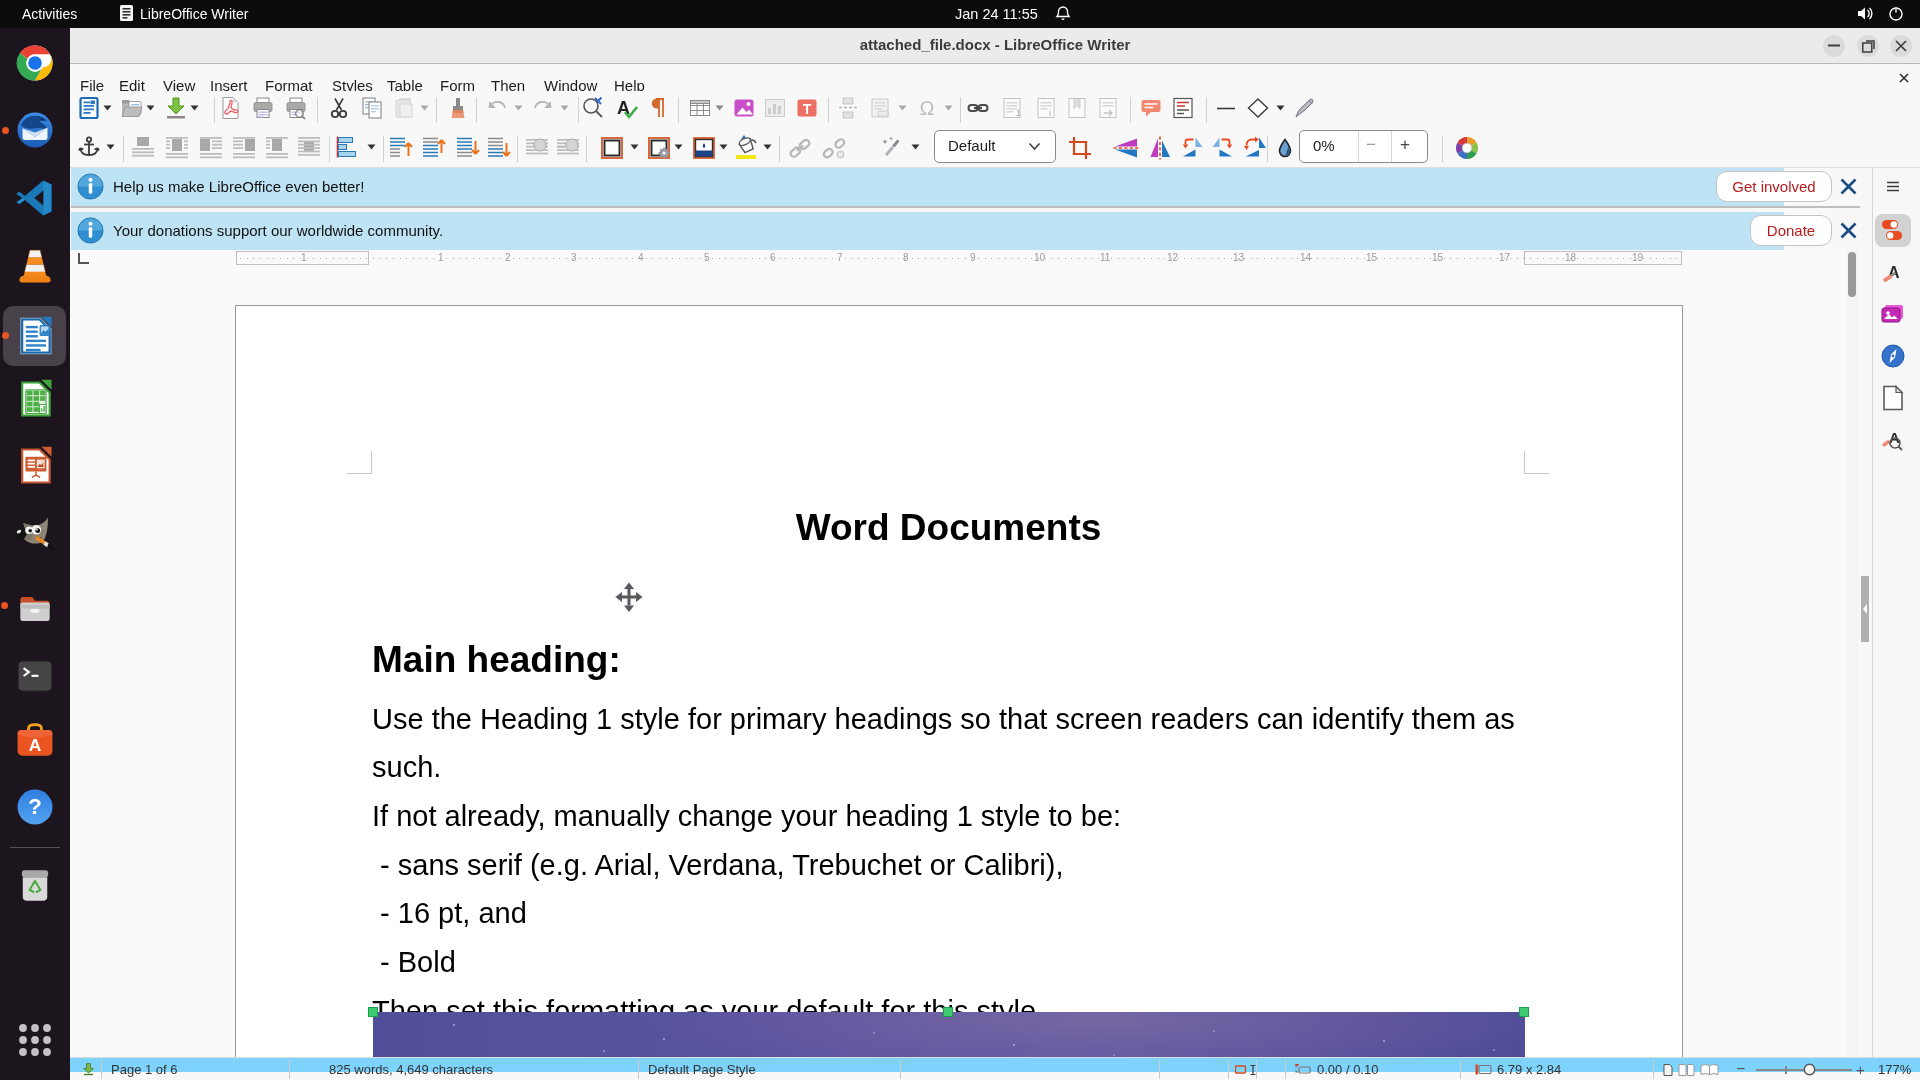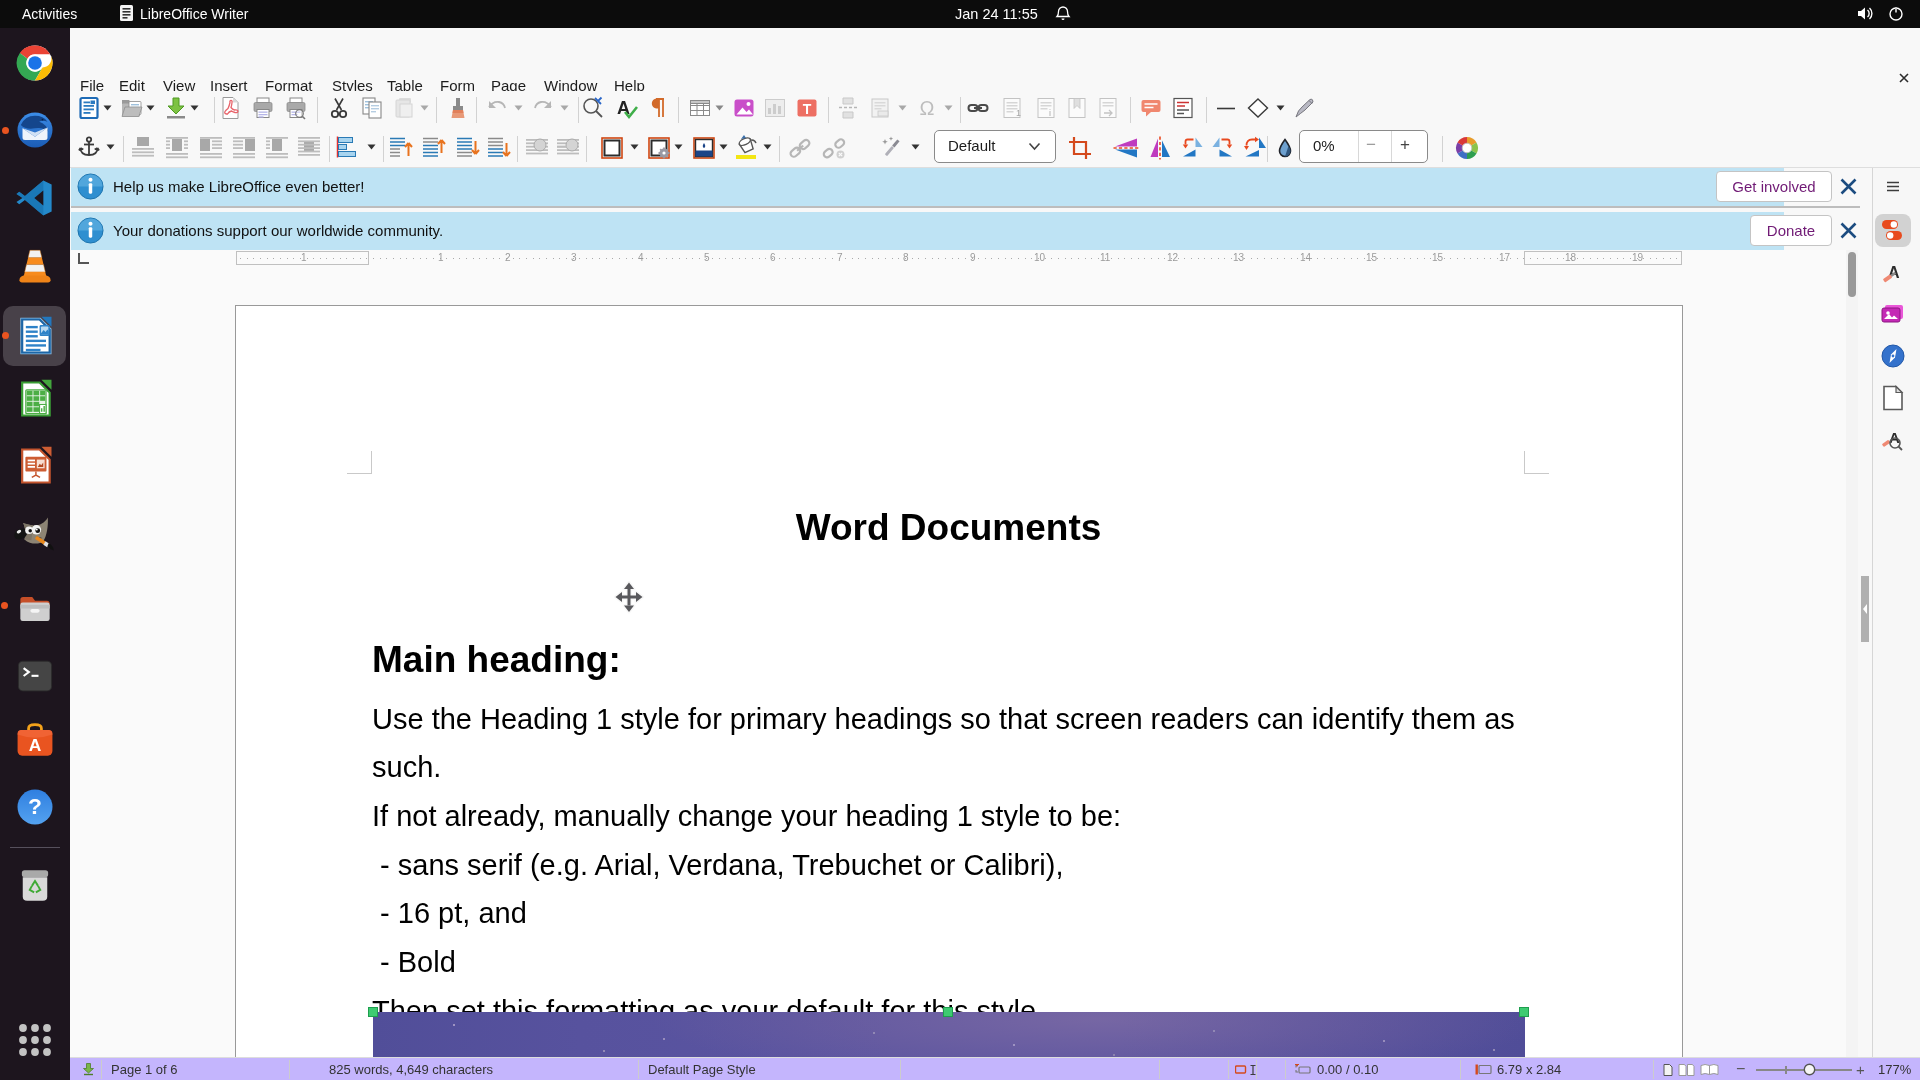--- a/index.html
+++ b/index.html
@@ -27,21 +27,21 @@
 #tb1 { position:absolute; left:0; top:63px; width:1850px; height:38px; background:#f8f8f8; }
 #tb2 { position:absolute; left:0; top:101px; width:1850px; height:39px; background:#f8f8f8; border-bottom:1px solid #dedede; }
 .tsep { position:absolute; top:6px; width:1px; height:26px; background:#d2d2d2; }
 
 
 .banner { position:absolute; left:1px; width:1713px; background:#bee3f4; }
 #banner1 { top:140px; height:38px; }
 #bandiv { position:absolute; left:1px; top:178px; width:1789px; height:2px; background:#bdbdbd; }
 #banner2 { top:184px; height:38px; }
 .bantext { position:absolute; left:42px; top:10px; font-size:15px; color:#111; }
-.banbtn { position:absolute; top:3px; height:31px; background:#fff; border:1px solid #c4c4c4; border-radius:4px; font-size:15px; color:#701a75; text-align:center; line-height:29px; }
+.banbtn { position:absolute; top:3px; height:31px; background:#fff; border:1px solid #c4c4c4; border-radius:11px; font-size:15px; color:#b91c1c; text-align:center; line-height:29px; }
 .infoi { position:absolute; left:6px; top:5px; width:27px; height:27px; }
 
 
 #ruler { position:absolute; left:0; top:222px; width:1776px; height:17px; background:#fafafa; }
 .rbox { position:absolute; top:1px; height:14px; border:1px solid #c0c0c0; background:#fafafa; }
 .rnum { position:absolute; top:2px; font-size:10px; color:#9a9a9a; }
 .rdots { position:absolute; top:8px; height:1px; background-image:repeating-linear-gradient(90deg,#aaa 0 1px,transparent 1px 6.65px); }
 
 
 #docarea { position:absolute; left:0; top:239px; width:1776px; height:790px; background:#fafafa; overflow:hidden; }
@@ -49,21 +49,21 @@
 .doctext { position:absolute; color:#000;margin-top:32px; }
 
 
 #vscroll { position:absolute; left:1776px; top:222px; width:12px; height:807px; background:#f4f4f4; }
 #vthumb { position:absolute; left:2px; top:2px; width:8px; height:45px; background:#999; border-radius:4px; }
 
 
 #sidebar { position:absolute; left:1802px; top:140px; width:48px; height:889px; background:#f7f7f7; border-left:1px solid #d6d6d6; }
 
 
-#statusbar { position:absolute; left:0; top:1029px; width:1850px; height:23px; background:#c4b5fd; border-top:1px solid #ddd; font-size:13px; color:#333; }
+#statusbar { position:absolute; left:0; top:1029px; width:1850px; height:15px; background:#7dd3fc; border-top:1px solid #ddd; font-size:13px; color:#333; }
 .st { position:absolute; top:4px; }
 .stsep { position:absolute; top:2px; width:1px; height:19px; background:#ccc; }
 </style>
 </head>
 <body>
 <div id="root">
 
 <div id="topbar">
   <span class="act">Activities</span>
   <svg class="abs" style="left:119px;top:5px" width="15" height="17" viewBox="0 0 15 17">
@@ -241,30 +241,46 @@
           <circle cx="18" cy="30" r="3.9"></circle>
           <circle cx="30" cy="30" r="3.9"></circle>
         </g>
   </svg>
   <div class="abs" style="left:2px;top:99px;width:7px;height:7px;border-radius:50%;background:#e95420"></div>
   <div class="abs" style="left:2px;top:304px;width:7px;height:7px;border-radius:50%;background:#e95420"></div>
   <div class="abs" style="left:1px;top:574px;width:7px;height:7px;border-radius:50%;background:#e95420"></div>
 </div>
 
 <div id="win">
+  <div id="titlebar">
+    <div class="title">attached_file.docx - LibreOffice Writer</div>
+    <div class="winbtn" style="left:1753px"></div>
+    <div class="winbtn" style="left:1787px"></div>
+    <div class="winbtn" style="left:1820px"></div>
+    <svg class="abs" style="left:1758px;top:16px" width="12" height="3" viewBox="0 0 12 3">
+          <rect x="0" y="0.5" width="12" height="2" fill="#3c3c3c"></rect>
+        </svg>
+    <svg class="abs" style="left:1792px;top:12px" width="13" height="13" viewBox="0 0 13 13">
+          <rect x="0.8" y="3" width="9" height="9" fill="none" stroke="#3c3c3c" stroke-width="1.5"></rect>
+          <path d="M4 1 h8 v8" fill="none" stroke="#3c3c3c" stroke-width="1.5"></path>
+        </svg>
+    <svg class="abs" style="left:1825px;top:12px" width="12" height="12" viewBox="0 0 12 12">
+          <path d="M1 1 L11 11 M11 1 L1 11" stroke="#3c3c3c" stroke-width="1.7"></path>
+        </svg>
+  </div>
   <div id="menubar">
     <span class="mi" style="left:10px">File</span>
     <span class="mi" style="left:49px">Edit</span>
     <span class="mi" style="left:93px">View</span>
     <span class="mi" style="left:140px">Insert</span>
     <span class="mi" style="left:195px">Format</span>
     <span class="mi" style="left:262px">Styles</span>
     <span class="mi" style="left:317px">Table</span>
     <span class="mi" style="left:370px">Form</span>
-    <span class="mi" style="left:421px">Page</span>
+    <span class="mi" style="left:421px">Then</span>
     <span class="mi" style="left:474px">Window</span>
     <span class="mi" style="left:544px">Help</span>
     <svg class="abs" style="left:1829px;top:8px" width="10" height="10" viewBox="0 0 10 10">
           <path d="M1 1 L9 9 M9 1 L1 9" stroke="#2c2c2c" stroke-width="1.6"></path>
         </svg>
   </div>
   <div id="tb1">
     <svg class="abs" style="left:7px;top:5px" width="24" height="24" viewBox="0 0 24 24">
           <rect x="3.5" y="2" width="17" height="20" rx="1.5" fill="#fff" stroke="#1e6bb6" stroke-width="2.2"></rect>
           <g fill="#2a7ac0">

